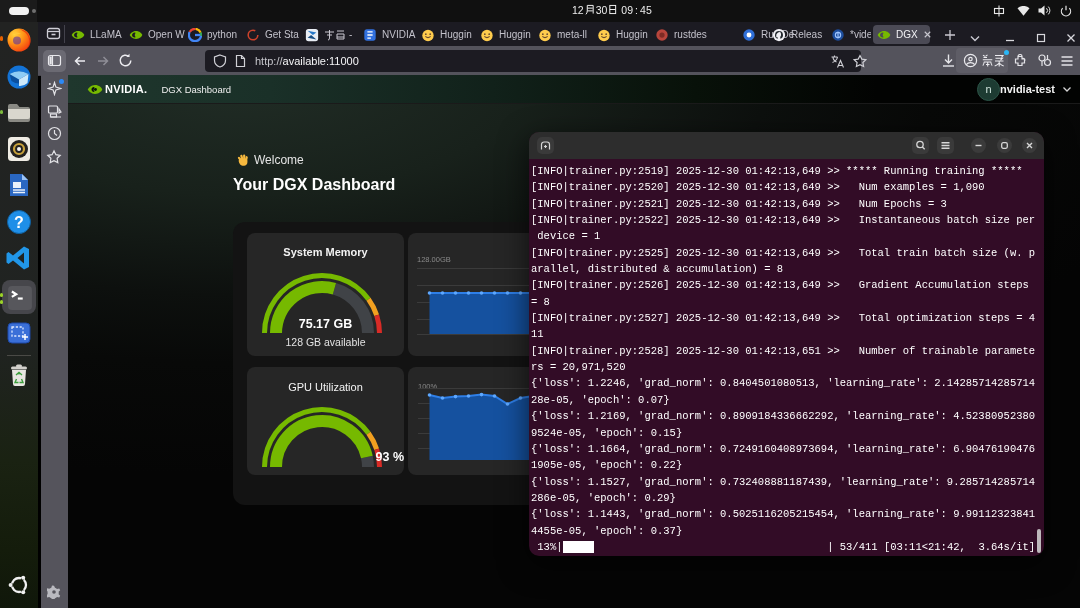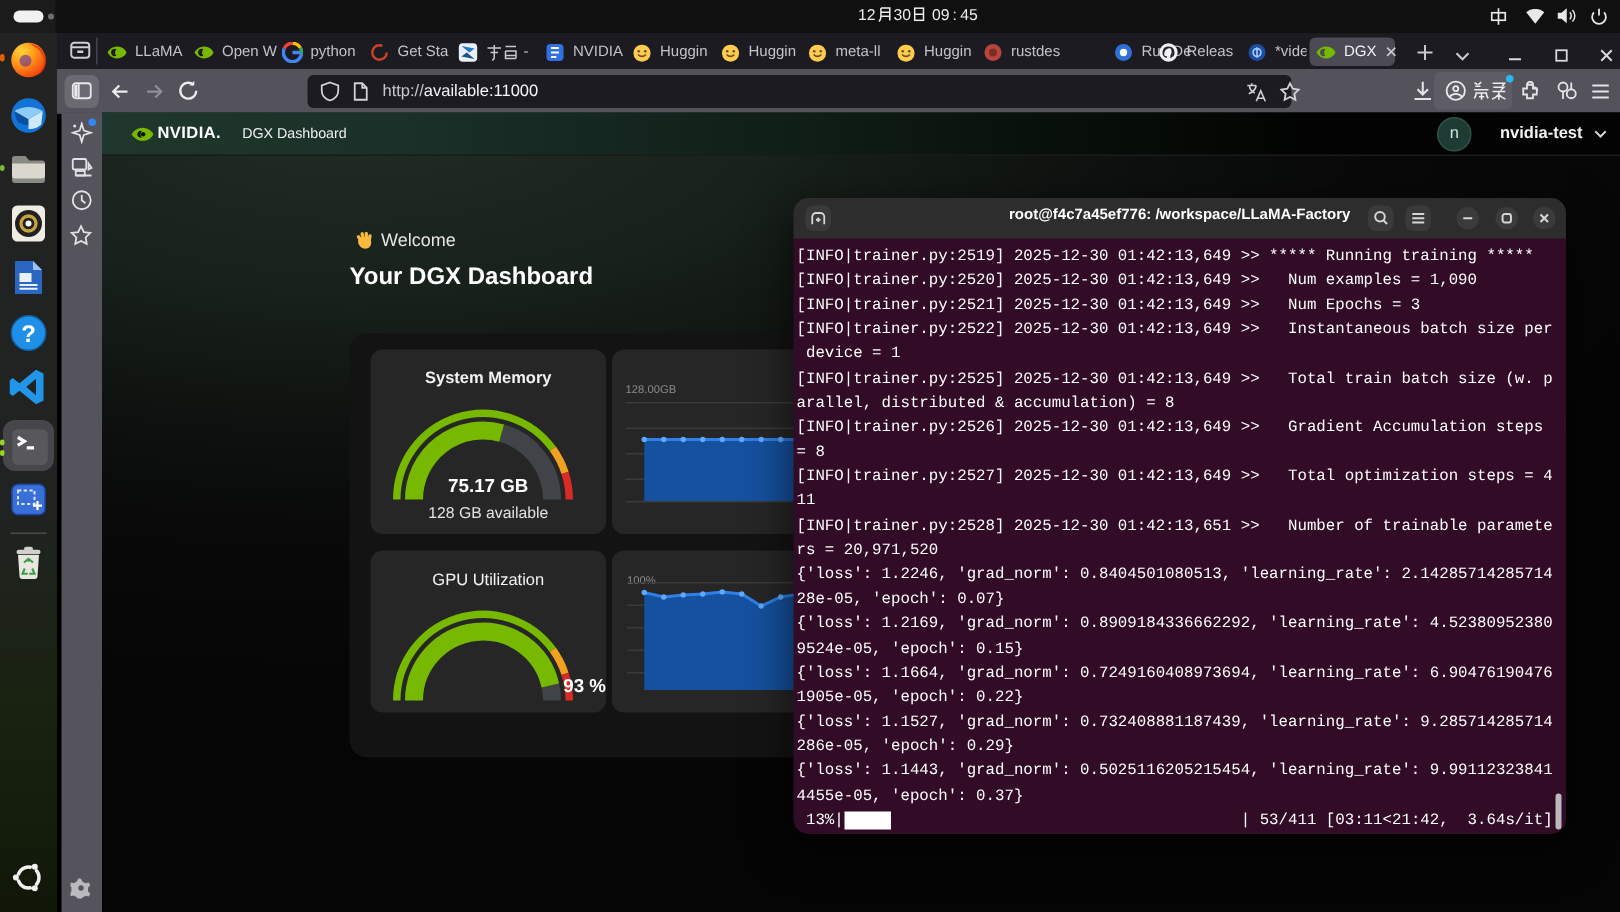--- a/index.html
+++ b/index.html
@@ -386,21 +386,21 @@
 <div class="abs" id="dgxheader">
   <svg style="margin-left:19px" width="16" height="11" viewBox="0 0 17 12">
       <path d="M8.5 1.2 C4 1.2 1.5 4.5 0.6 6 C1.5 7.5 4 10.8 8.5 10.8 C13 10.8 15.7 7.8 16.4 6 C15.7 4.2 13 1.2 8.5 1.2 z" fill="#76b900"></path>
       <path d="M8 3.5 a2.6 2.6 0 1 0 0 5 a4.2 4.2 0 0 1 0 -5z" fill="#0a120e"></path>
       <circle cx="9" cy="6" r="1.6" fill="#0a120e"></circle>
     </svg>
   <span style="color:#fff;font-weight:bold;font-size:11px;letter-spacing:0.3px;margin-left:2px">NVIDIA.</span>
   <span style="color:#f0f0f0;font-weight:normal;font-size:9.5px;margin-left:14px">DGX Dashboard</span>
   <div style="margin-left:auto;margin-right:8px;display:flex;align-items:center">
     <div style="width:21px;height:21px;border-radius:50%;background:#1d3b32;border:1px solid #2c5447;color:#cfe4dc;font-size:11px;display:flex;align-items:center;justify-content:center">n</div>
-    <span style="color:#f2f2f2;font-weight:bold;font-size:11px;margin-left:19px">nvidia-test</span>
+    <span style="color:#f2f2f2;font-weight:bold;font-size:11px;margin-left:0">nvidia-test</span>
     <svg width="10" height="7" viewBox="0 0 10 7" style="margin-left:7px">
         <path d="M1.5 1.5l3.5 3.5 3.5-3.5" fill="none" stroke="#d5d5d5" stroke-width="1.3"></path>
       </svg>
   </div>
 </div>
 <div class="abs" style="left:236px;top:153px;color:#e4e4e4;font-size:12px;display:flex;align-items:center" id="welcome">
   <svg width="13" height="13" viewBox="0 0 14 14" style="margin-right:5px">
       <g stroke="#f7b93e" stroke-width="2.4" stroke-linecap="round">
         <path d="M3.2 4.2 L5.5 7"></path>
         <path d="M5.8 2 L7 6.5"></path>
@@ -480,21 +480,20 @@
 <div class="abs" id="term">
   <div class="abs" id="termbar">
     <div class="tbtn" style="left:8px">
       <svg width="17" height="17" viewBox="0 0 17 17">
           <g fill="none" stroke="#d6d6d6" stroke-width="1.2">
             <path d="M4.5 12.5 v-5 a2.5 2.5 0 0 1 2.5 -2.5 h3 a2.5 2.5 0 0 1 2.5 2.5 v5"></path>
             <path d="M8.5 8 v3 M7 9.5 h3"></path>
           </g>
         </svg>
     </div>
-    <div class="abs" style="left:0;top:6px;width:515px;text-align:center;color:#fff;font-size:10px;font-weight:bold">root@f4c7a45ef776: /workspace/LLaMA-Factory</div>
     <div class="tbtn" style="left:383px">
       <svg width="17" height="17" viewBox="0 0 17 17">
           <g fill="none" stroke="#d6d6d6" stroke-width="1.3">
             <circle cx="8" cy="7.5" r="3.2"></circle>
             <path d="M10.4 10 l2.3 2.3"></path>
           </g>
         </svg>
     </div>
     <div class="tbtn" style="left:408px">
       <svg width="17" height="17" viewBox="0 0 17 17">

